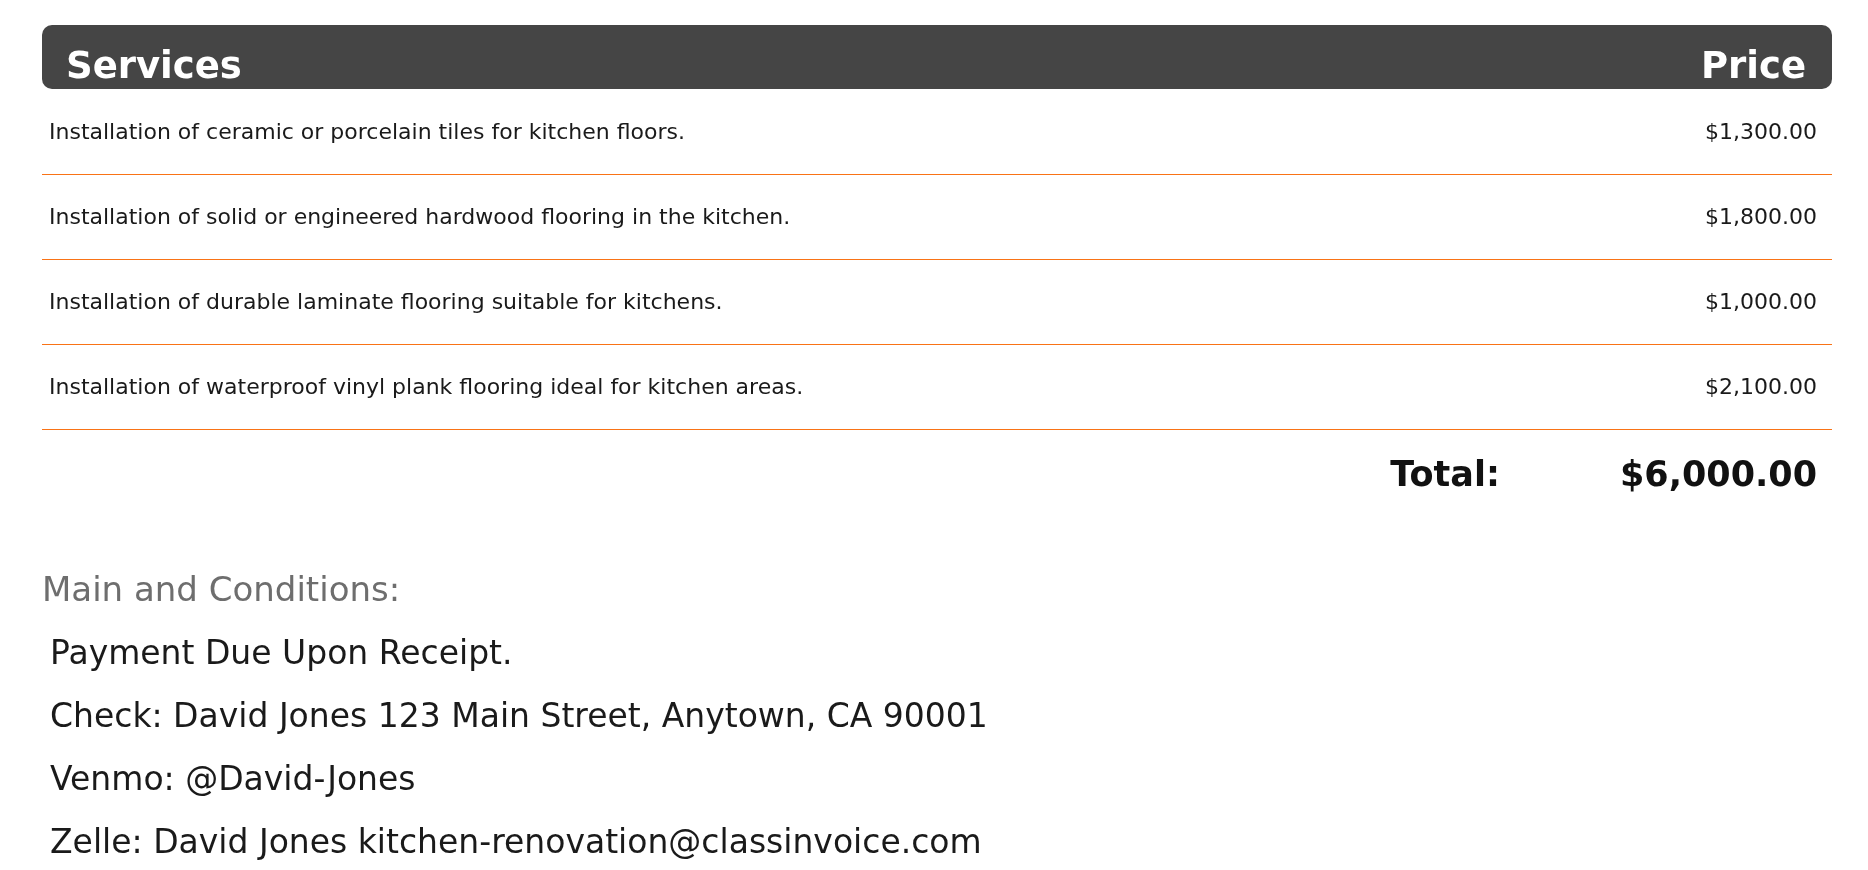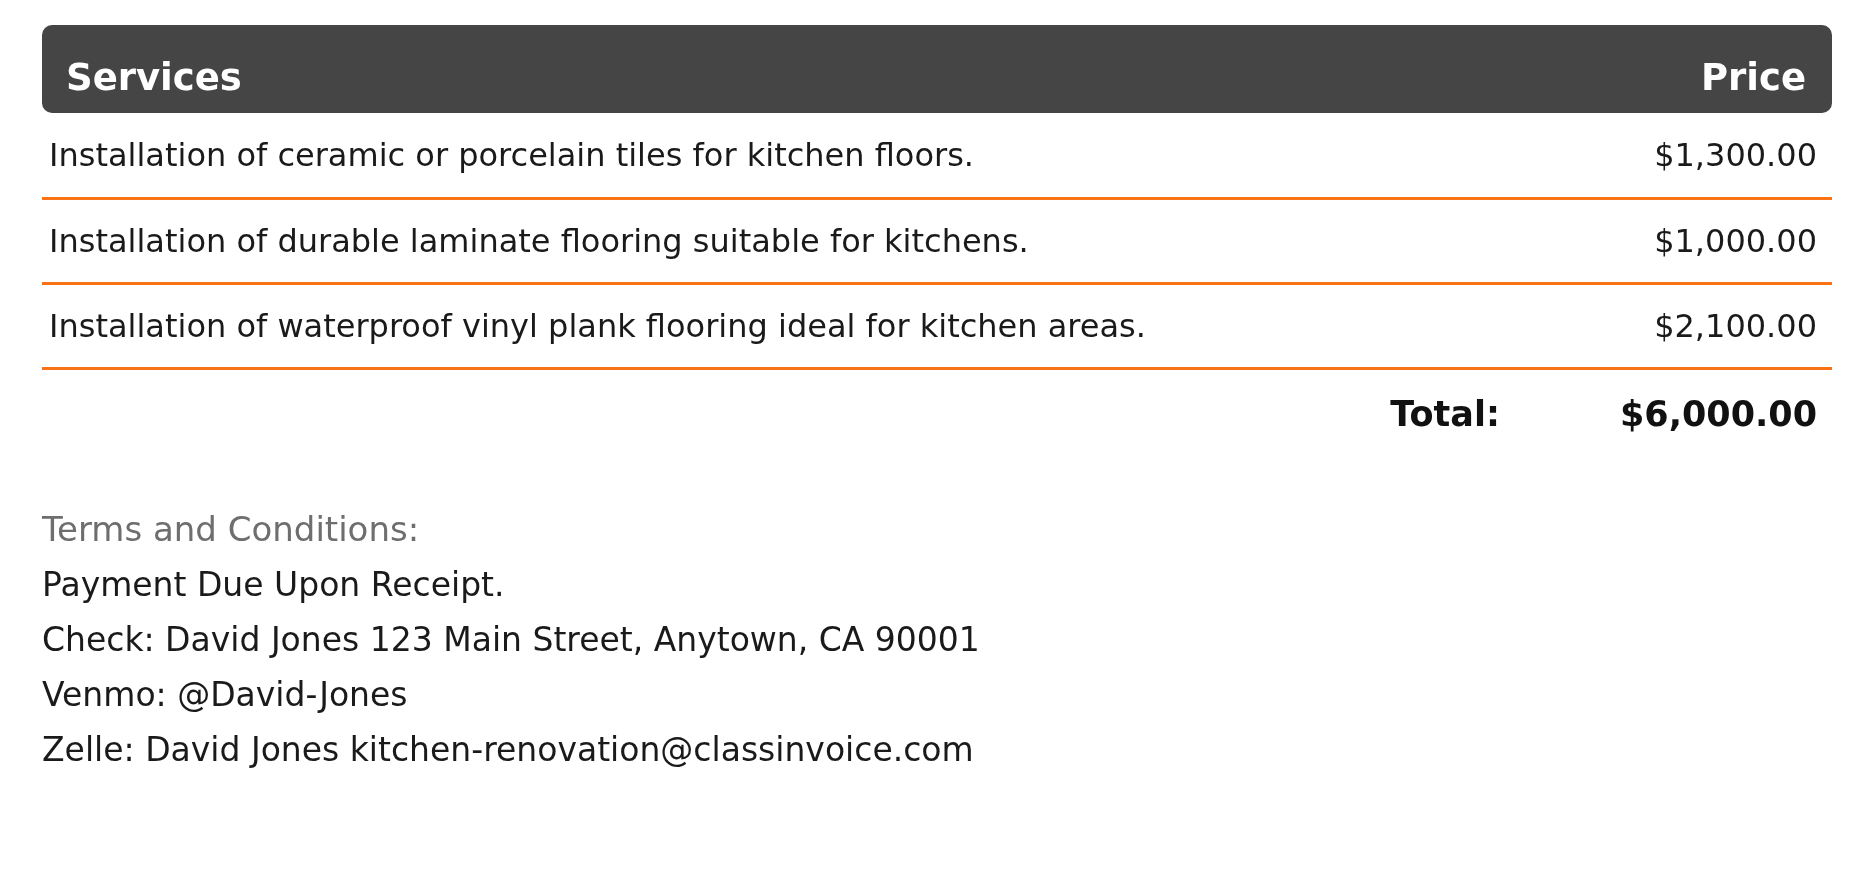--- a/index.html
+++ b/index.html
@@ -13,43 +13,43 @@
     width: 1868px;
     height: 870px;
     overflow: hidden;
   }
   .invoice {
     padding: 25px 36px 0 42px;
   }
   
   .header-bar {
     width: 1790px;
-    height: 88px;
+    height: 64px;
     background: #454545;
     border-radius: 10px;
     display: flex;
     justify-content: space-between;
     align-items: center;
     padding: 16px 26px 0 24px;
   }
   .header-bar .hdr-label {
     color: #ffffff;
     font-size: 37px;
     font-weight: bold;
   }
   
   table.services-table {
     width: 1790px;
     border-collapse: collapse;
     table-layout: fixed;
   }
   table.services-table td {
     height: 85px;
-    border-bottom: 3px solid #f97316;
-    font-size: 32px;
+    border-bottom: 1px solid #f97316;
+    font-size: 22px;
     color: #1a1a1a;
     vertical-align: middle;
     white-space: nowrap;
     overflow: hidden;
   }
   td.service-cell {
     padding-left: 7px;
   }
   td.price-cell {
     width: 265px;
@@ -78,56 +78,60 @@
   .terms-title {
     font-size: 34px;
     color: #6e6e6e;
     line-height: 55px;
     margin: 0;
   }
   .terms-line {
     font-size: 33px;
     color: #1a1a1a;
     line-height: 55px;
-    margin: 0;
+    margin: 8px;
   }
 </style>
 </head>
 <body>
 
 <div class="invoice">
 
   <div class="header-bar">
     <span class="hdr-label">Services</span>
     <span class="hdr-label">Price</span>
   </div>
 
   <table class="services-table">
     <tbody>
       <tr>
         <td class="service-cell">Installation of ceramic or porcelain tiles for kitchen floors.</td>
         <td class="price-cell">$1,300.00</td>
       </tr>
       <tr>
+        <td class="service-cell">Installation of solid or engineered hardwood flooring in the kitchen.</td>
+        <td class="price-cell">$1,800.00</td>
+      </tr>
+      <tr>
         <td class="service-cell">Installation of durable laminate flooring suitable for kitchens.</td>
         <td class="price-cell">$1,000.00</td>
       </tr>
       <tr>
         <td class="service-cell">Installation of waterproof vinyl plank flooring ideal for kitchen areas.</td>
         <td class="price-cell">$2,100.00</td>
       </tr>
     </tbody>
   </table>
 
   <div class="total-row">
     <span class="total-label">Total:</span>
     <span class="total-value">$6,000.00</span>
   </div>
 
   <div class="terms-section">
-    <p class="terms-title">Terms and Conditions:</p>
+    <p class="terms-title">Main and Conditions:</p>
     <p class="terms-line">Payment Due Upon Receipt.</p>
     <p class="terms-line">Check: David Jones 123 Main Street, Anytown, CA 90001</p>
     <p class="terms-line">Venmo: @David-Jones</p>
     <p class="terms-line">Zelle: David Jones kitchen-renovation@classinvoice.com</p>
   </div>
 
 </div>
 
 </body></html>

